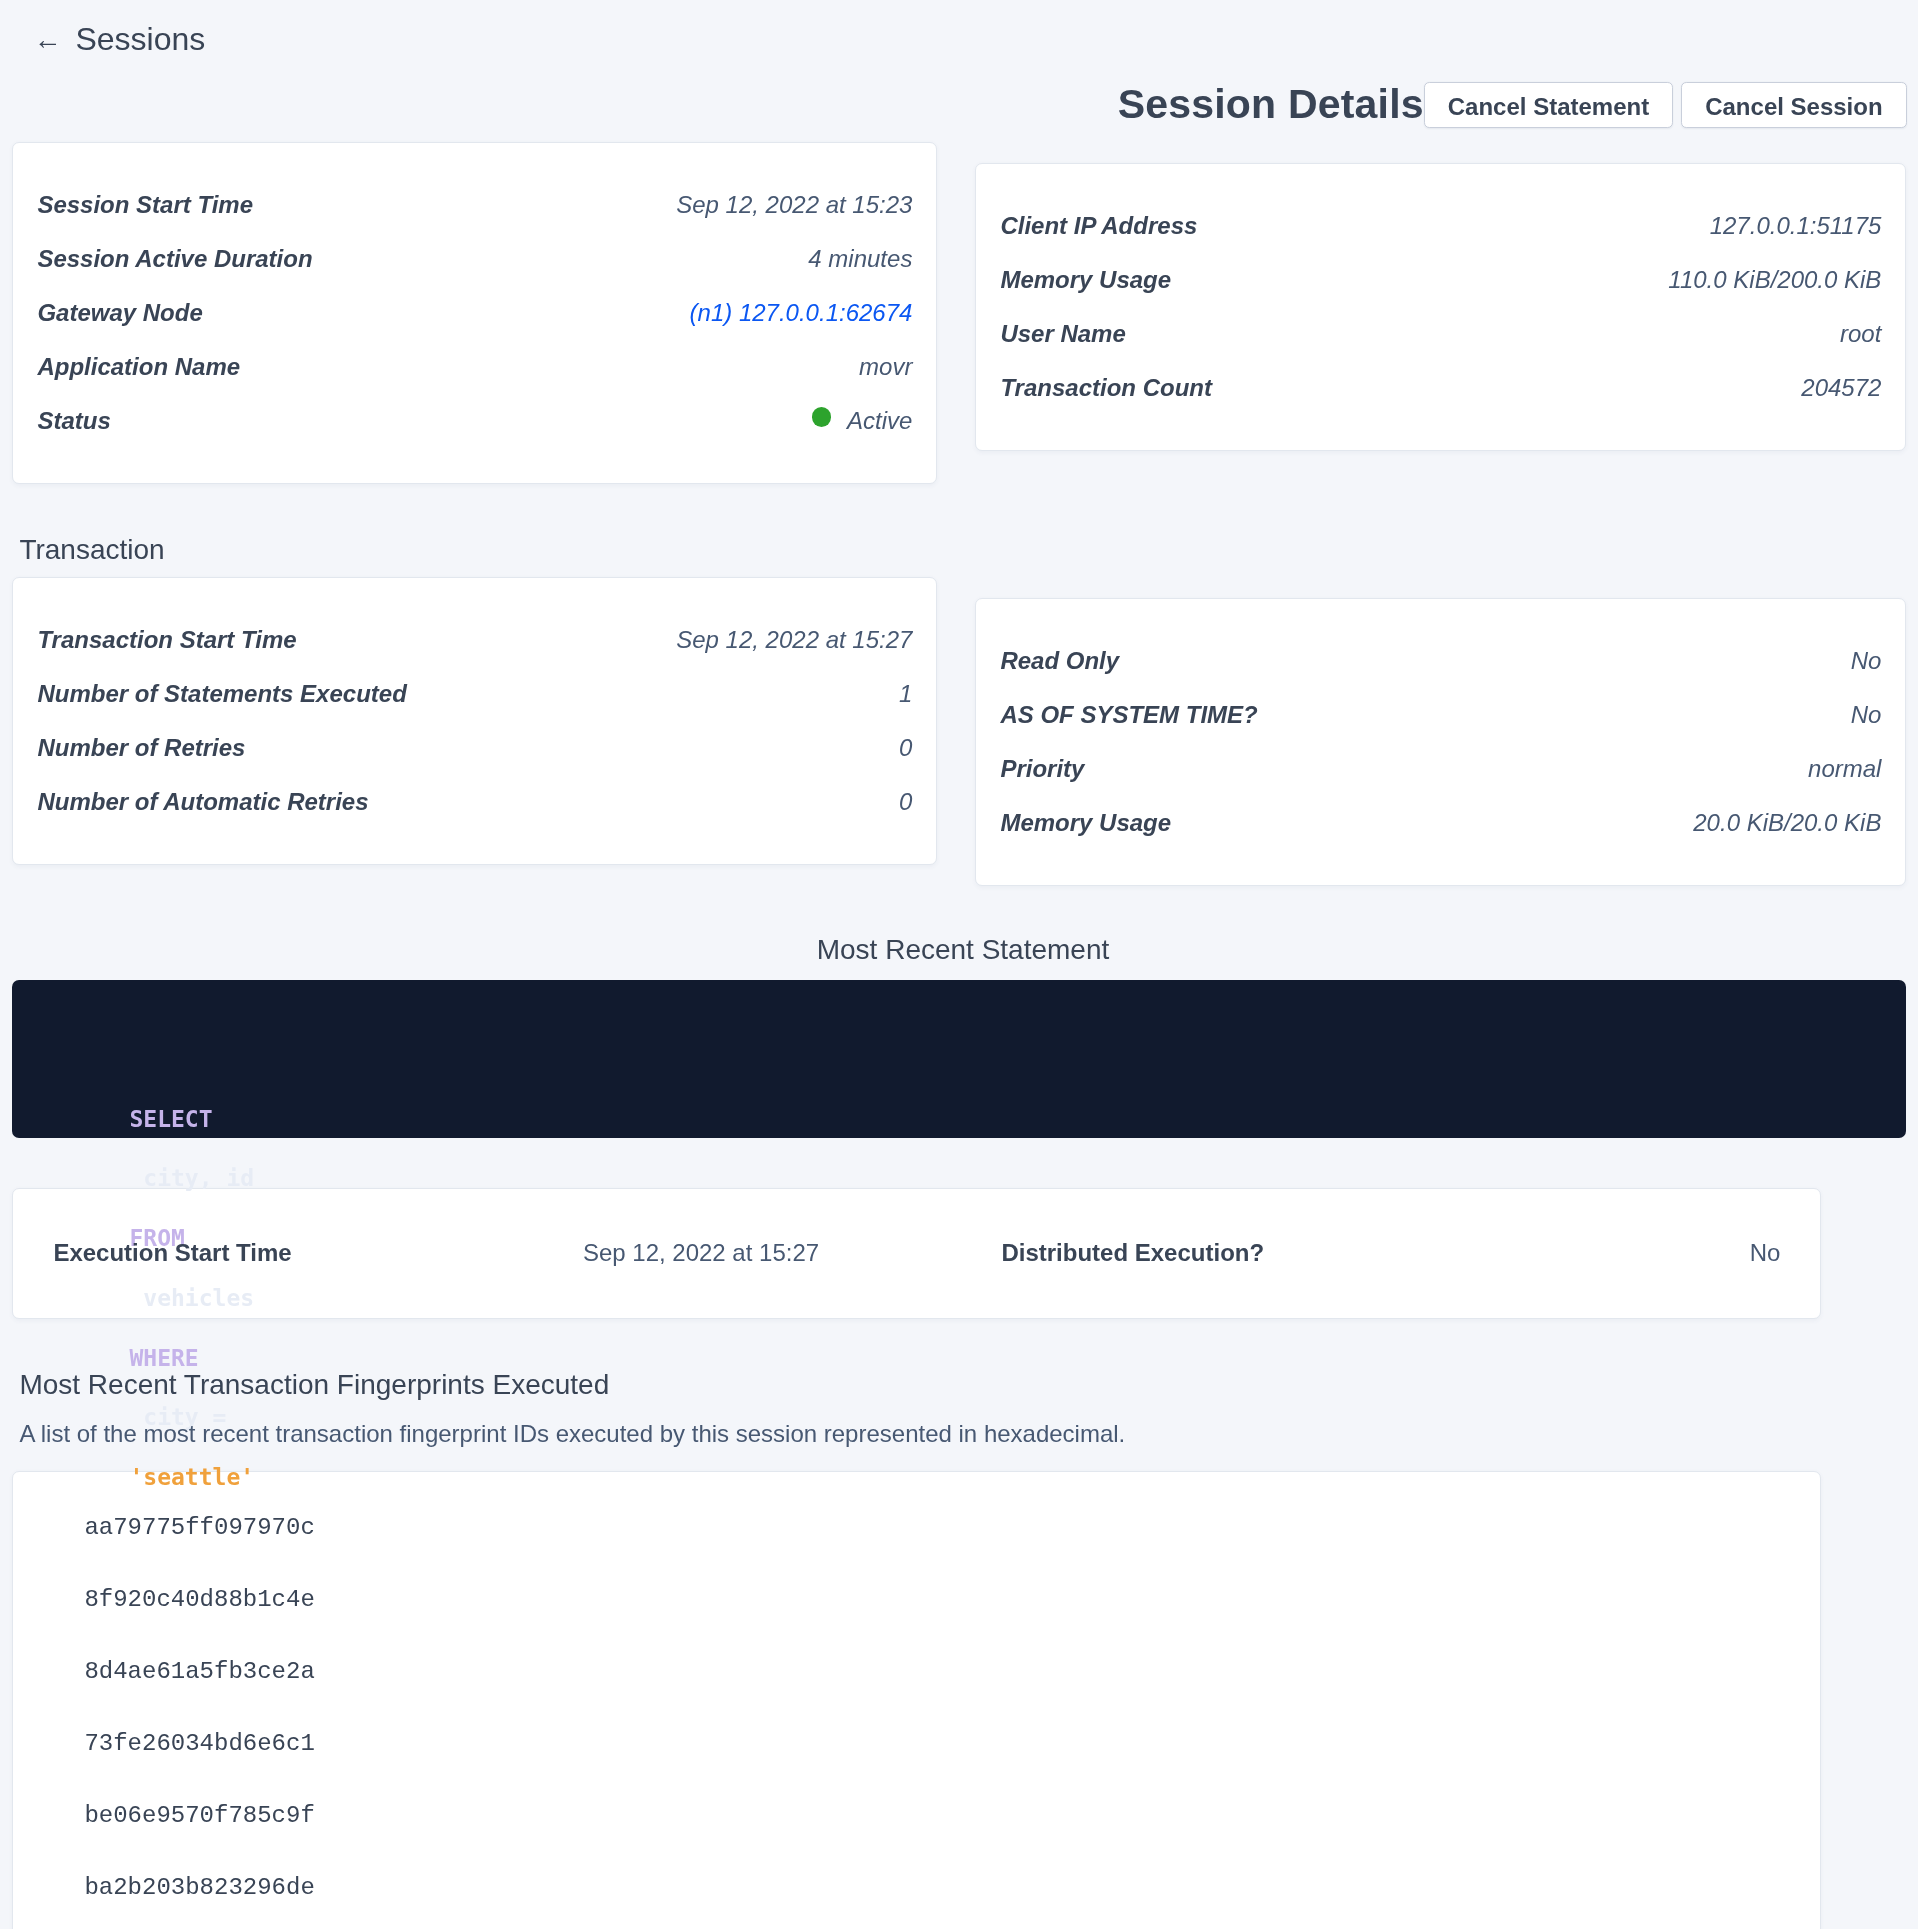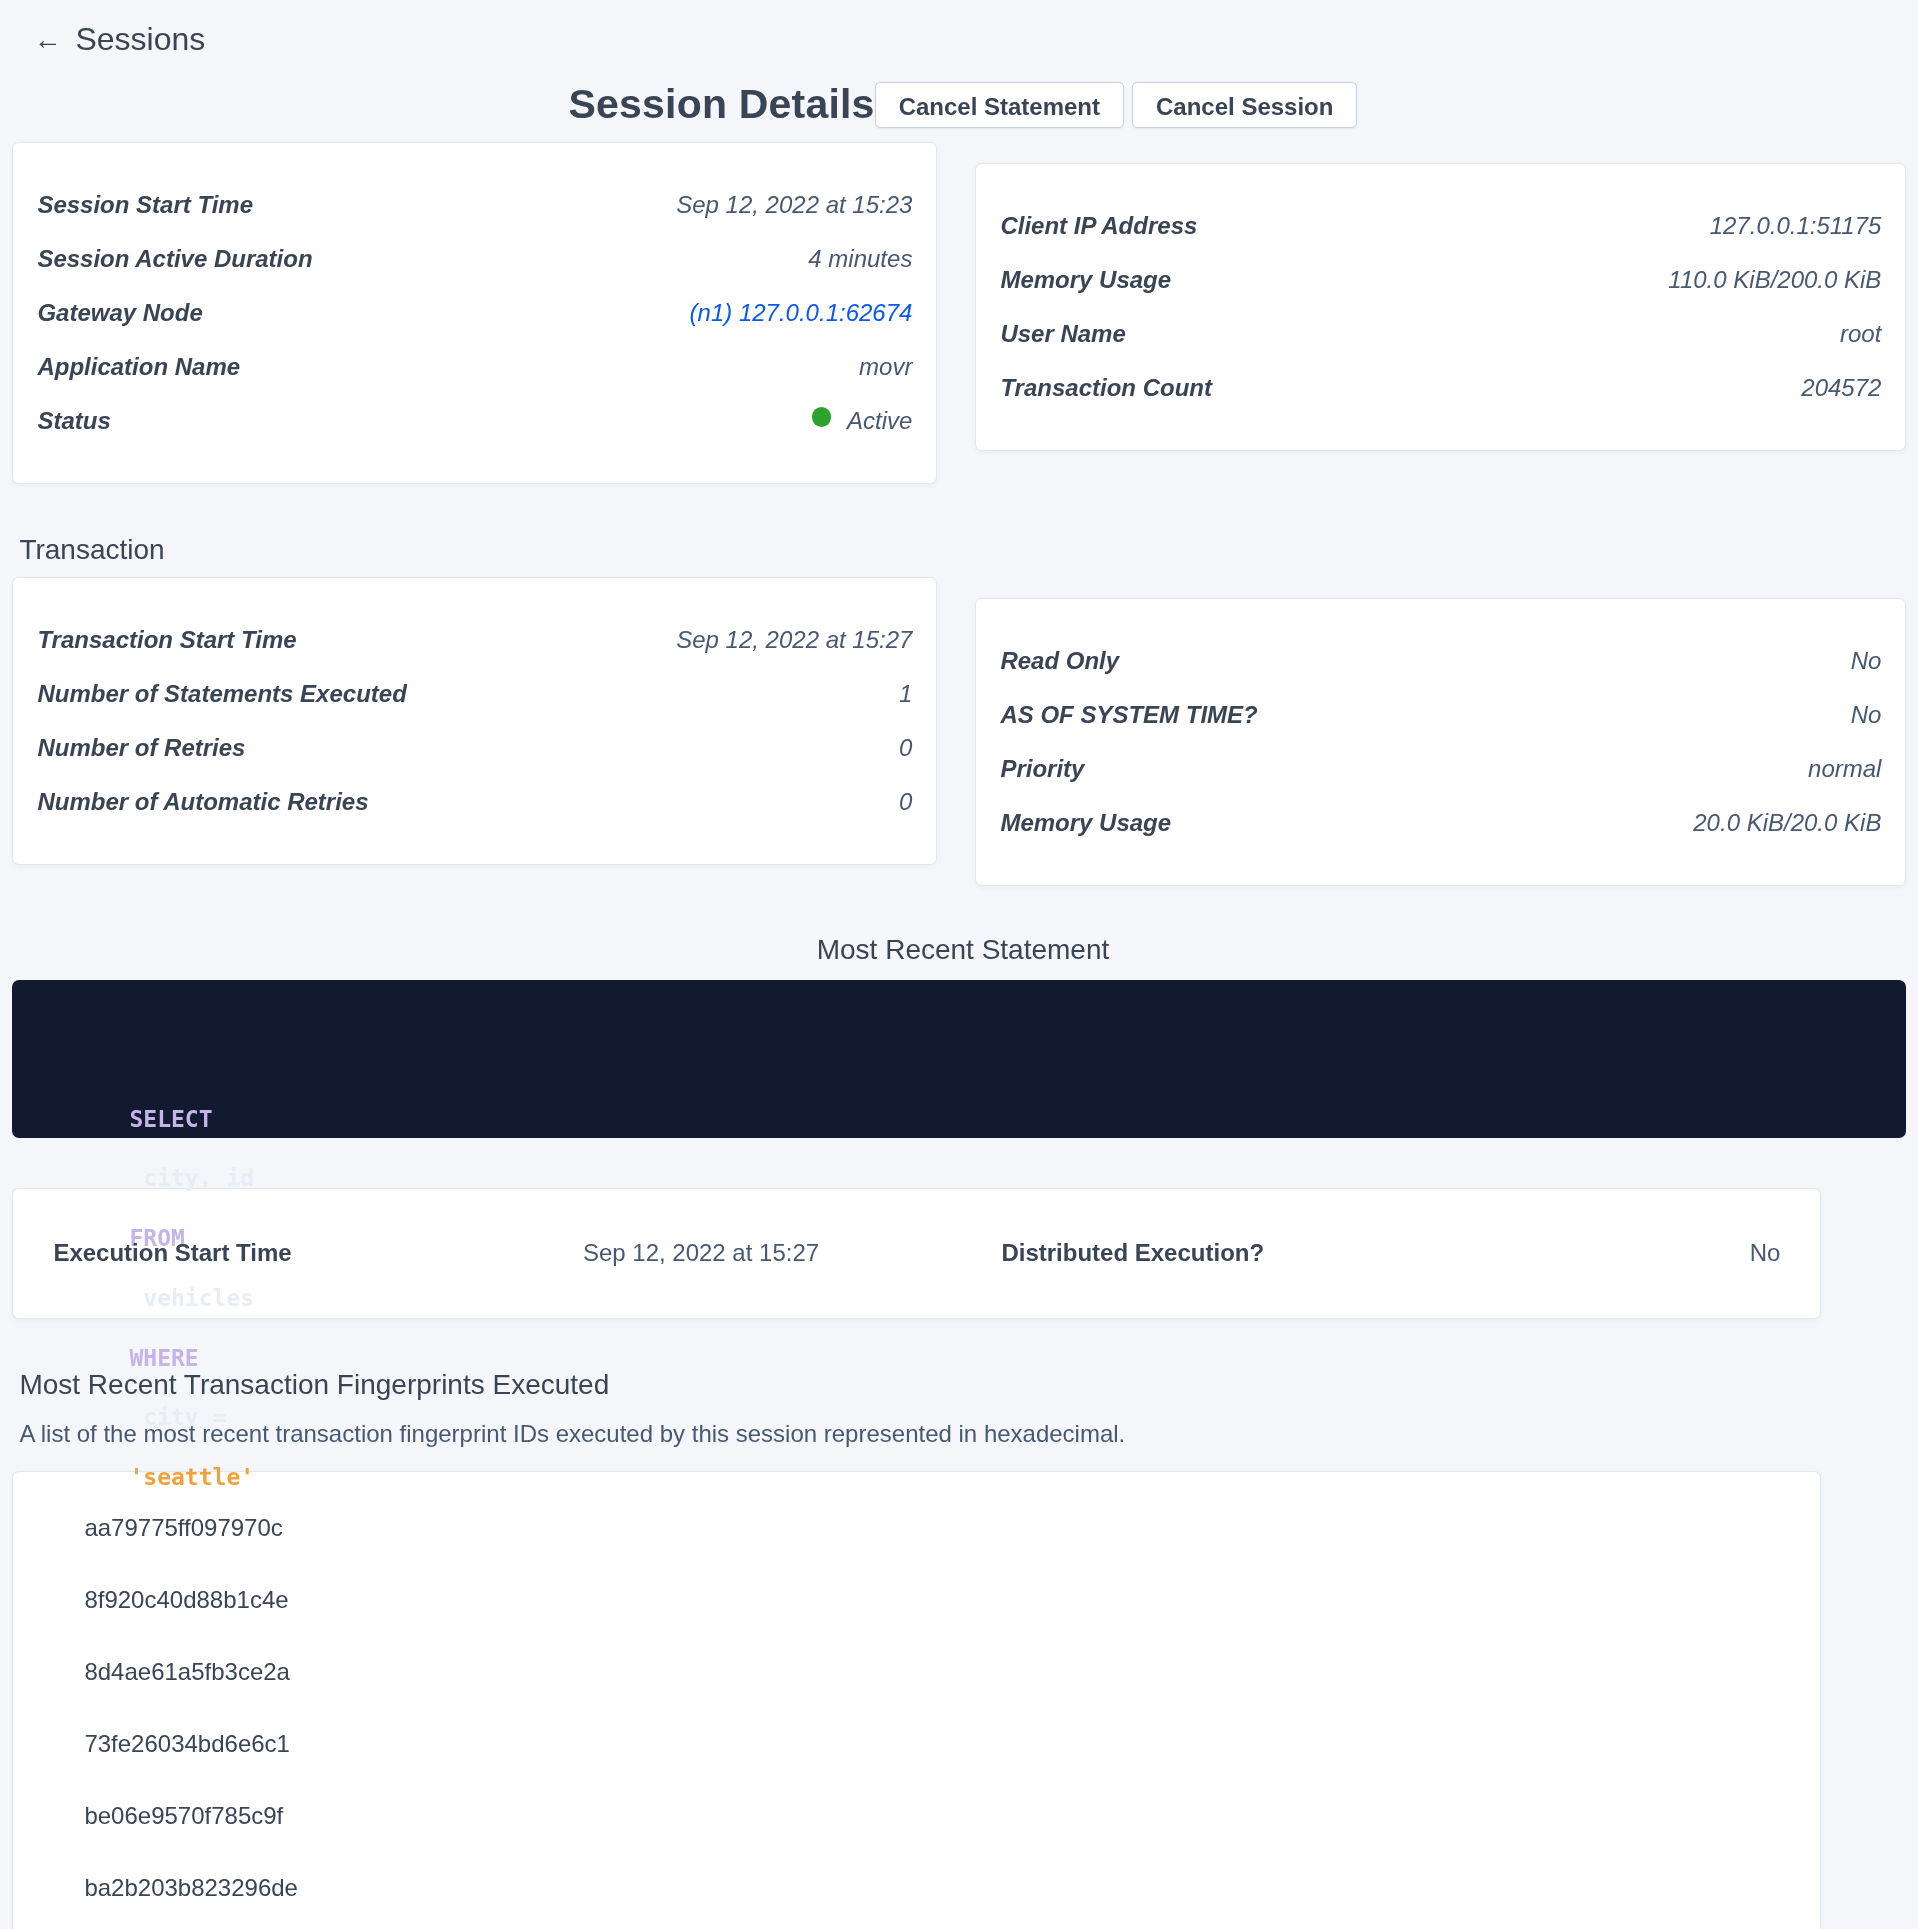--- a/index.html
+++ b/index.html
@@ -11,21 +11,21 @@
     font-size: 24px; color: #475872;
   }
   .page { padding: 12.4px 12.4px 0 12.4px; }
 
   
   .breadcrumb { display:flex; align-items:center; gap:14px; margin: 8.9px 0 0 21px; color:#394455; }
   .breadcrumb .arrow { font-size: 28px; line-height: 1; color:#394455; }
   .breadcrumb .crumb { font-size: 32px; }
 
   
-  .header-row { display:flex; justify-content:center; align-items:center; margin-top: 23px; }
+  .header-row { display:flex; justify-content:flex-end; align-items:center; margin-top: 23px; }
   .page-title { font-size: 41px; font-weight: bold; color:#394455; margin-left: 7px; letter-spacing: 0.2px; }
   .btn-group { display:flex; gap:8px; }
   .btn {
     background:#fff; border:0.9px solid #c9cfdb; border-radius:5.3px;
     font-family:"Liberation Sans", sans-serif;
     font-size:24px; font-weight:bold; color:#394455;
     padding: 9.8px 23px; height:46px; cursor:pointer;
     box-shadow: 0 0.9px 1.8px rgba(56,76,108,0.08);
   }
 
@@ -69,21 +69,21 @@
   
   .exec-card { margin-top: 50px; height: 131px; padding: 0 40px;
     display:grid; grid-template-columns: 1fr 1fr 1fr 1fr; align-items:center; }
   .exec-card .c1 { justify-self:start; font-weight:bold; color:#394455; }
   .exec-card .c2 { justify-self:center; }
   .exec-card .c3 { justify-self:center; font-weight:bold; color:#394455; }
   .exec-card .c4 { justify-self:end; }
 
   
   .fp-card { margin-top: 23px; padding: 19.5px 40px 19.5px 71px; }
-  .fp-item { height: 72px; display:flex; align-items:center; color:#394455; }
+  .fp-item { height: 72px; display:flex; align-items:center; color:#394455;font-family:Liberation Mono, monospace; }
 </style>
 </head>
 <body>
 
 <div class="page">
 
   <div class="breadcrumb">
     <span class="arrow">←</span>
     <span class="crumb">Sessions</span>
   </div>

